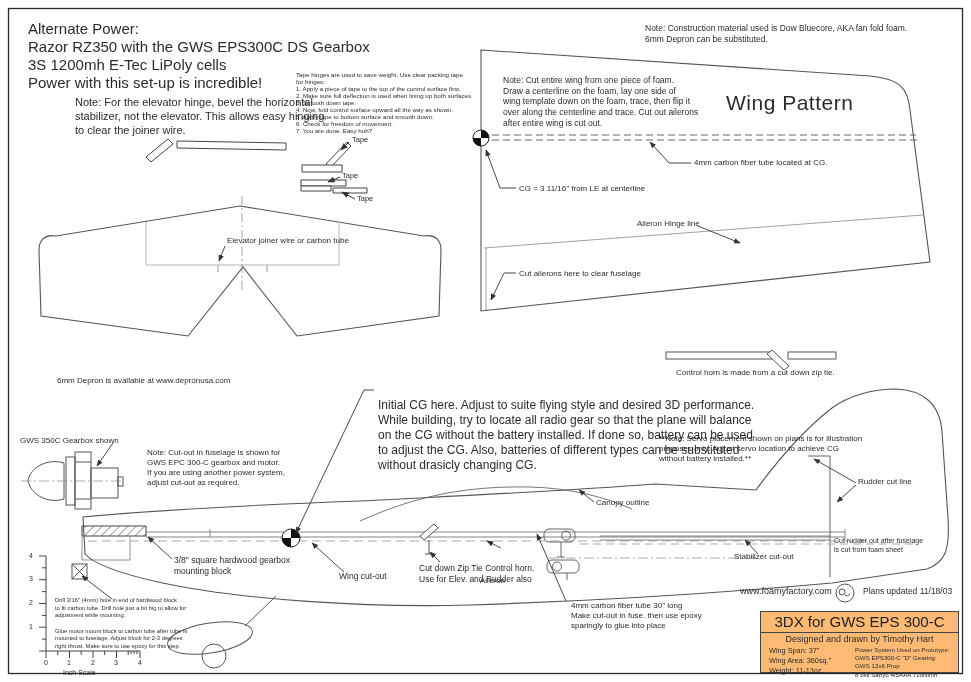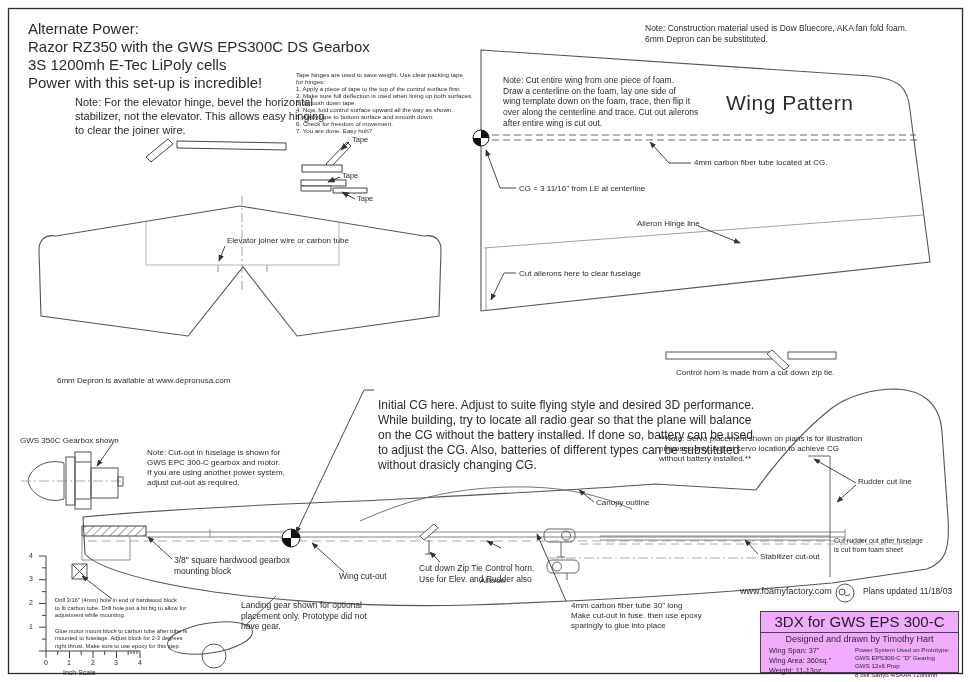--- a/index.html
+++ b/index.html
@@ -6,21 +6,21 @@
   .sheet{position:relative;width:971px;height:682px;background:#ffffff;overflow:hidden;
          font-family:"Liberation Sans",sans-serif;}
   svg.art{position:absolute;left:0;top:0;}
   .t{position:absolute;font-family:"Liberation Sans",sans-serif;color:#2b2b2b;
      white-space:pre-line;line-height:1.25;font-size:8px;}
   .big{font-size:15px;line-height:1.2;}
   .wingtitle{font-size:21px;letter-spacing:0.5px;}
   .tiny{font-size:6.2px;line-height:1.13;}
   .micro{font-size:5.8px;line-height:1.32;}
   .num{font-size:7px;width:10px;text-align:center;}
-  .tb{position:absolute;left:760px;top:611px;width:197px;height:60px;border:1px solid #444;background:#f0abfc;}
+  .tb{position:absolute;left:760px;top:611px;width:197px;height:60px;border:1px solid #444;background:#fdba74;}
   .tb-title{font-size:15px;text-align:center;border-bottom:1px solid #444;padding:1px 0 2px;color:#222;}
   .tb-designer{font-size:9px;text-align:center;padding-top:1px;color:#2b2b2b;}
   .tb-cols{display:flex;}
   .tb-specs{font-size:7.3px;line-height:1.4;padding:2px 2px 0 8px;width:82px;white-space:pre-line;color:#2b2b2b;}
   .tb-power{font-size:6.2px;line-height:1.32;padding:2px 0 0 2px;white-space:pre-line;color:#2b2b2b;}
 </style>
 </head>
 <body>
 
 <div class="sheet">
@@ -222,42 +222,39 @@
 without battery installed.**</div>
 <div class="t" style="left:20px;top:436px;">GWS 350C Gearbox shown</div>
 <div class="t" style="left:147px;top:448px;">Note:  Cut-out in fuselage is shown for
 GWS EPC 300-C gearbox and motor.
 If you are using another power system,
 adjust cut-out as required.</div>
 
 <div class="t" style="left:858px;top:477px;">Rudder cut line</div>
 <div class="t" style="left:596px;top:498px;">Canopy outline</div>
 <div class="t" style="left:480px;top:544px;margin-top:32px;">Aileron</div>
-<div class="t" style="left:760px;top:552px;text-align:right;">Stabilizer cut-out</div>
+<div class="t" style="left:734px;top:552px;text-align:right;">Stabilizer cut-out</div>
 <div class="t" style="left:834px;top:537px;font-size:7px;">Cut rudder out after fuselage
 is cut from foam sheet</div>
 <div class="t" style="left:174px;top:555px;font-size:8.5px;">3/8" square hardwood gearbox
 mounting block</div>
 <div class="t" style="left:339px;top:571px;font-size:8.5px;">Wing cut-out</div>
 <div class="t" style="left:419px;top:563px;font-size:8.5px;">Cut down Zip Tie Control horn.
 Use for Elev. and Rudder also</div>
 <div class="t" style="left:571px;top:601px;">4mm carbon fiber tube 30" long
 Make cut-out in fuse. then use epoxy
 sparingly to glue into place</div>
 
 <div class="t micro" style="left:55px;top:597px;width:155px;">Drill 3/16" (4mm) hole in end of hardwood block
 to fit carbon tube.  Drill hole just a bit big to allow for
 adjustment while mounting.
 
 Glue motor mount block to carbon tube after tube is
 mounted to fuselage.  Adjust block for 2-3 degrees
 right thrust.  Make sure to use epoxy for this step.</div>
-<div class="t" style="left:241px;top:600px;font-size:8.5px;">Landing gear shown for optional
-placement only.  Prototype did not
-have gear.</div>
 
 <div class="t num" style="left:26px;top:552px;">4</div>
 <div class="t num" style="left:26px;top:575px;">3</div>
 <div class="t num" style="left:26px;top:599px;">2</div>
 <div class="t num" style="left:26px;top:623px;">1</div>
 <div class="t num" style="left:41px;top:659px;">0</div>
 <div class="t num" style="left:64px;top:659px;">1</div>
 <div class="t num" style="left:88px;top:659px;">2</div>
 <div class="t num" style="left:111px;top:659px;">3</div>
 <div class="t num" style="left:135px;top:659px;">4</div>

